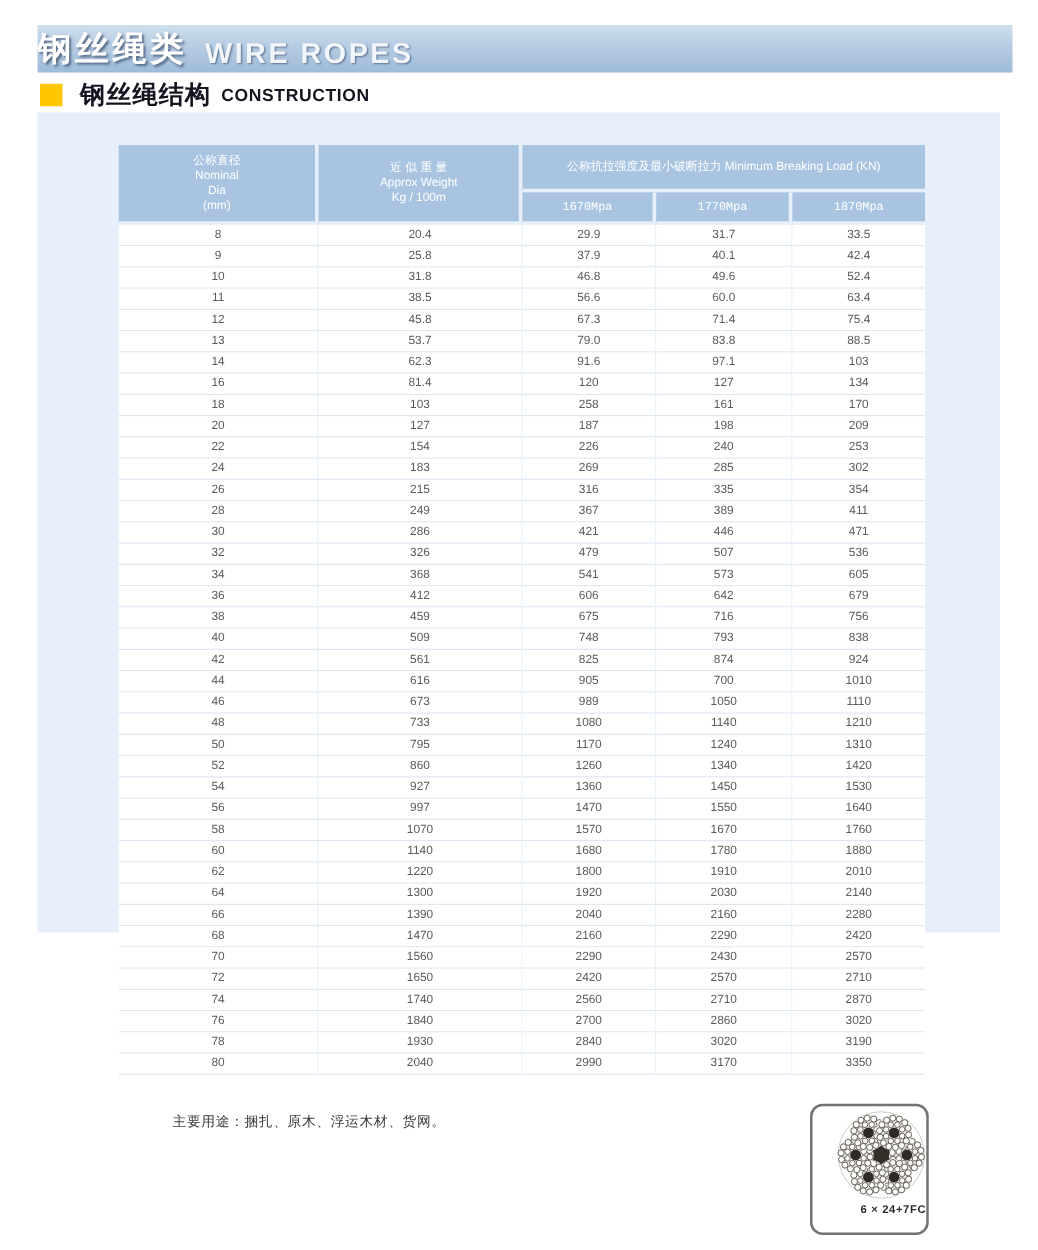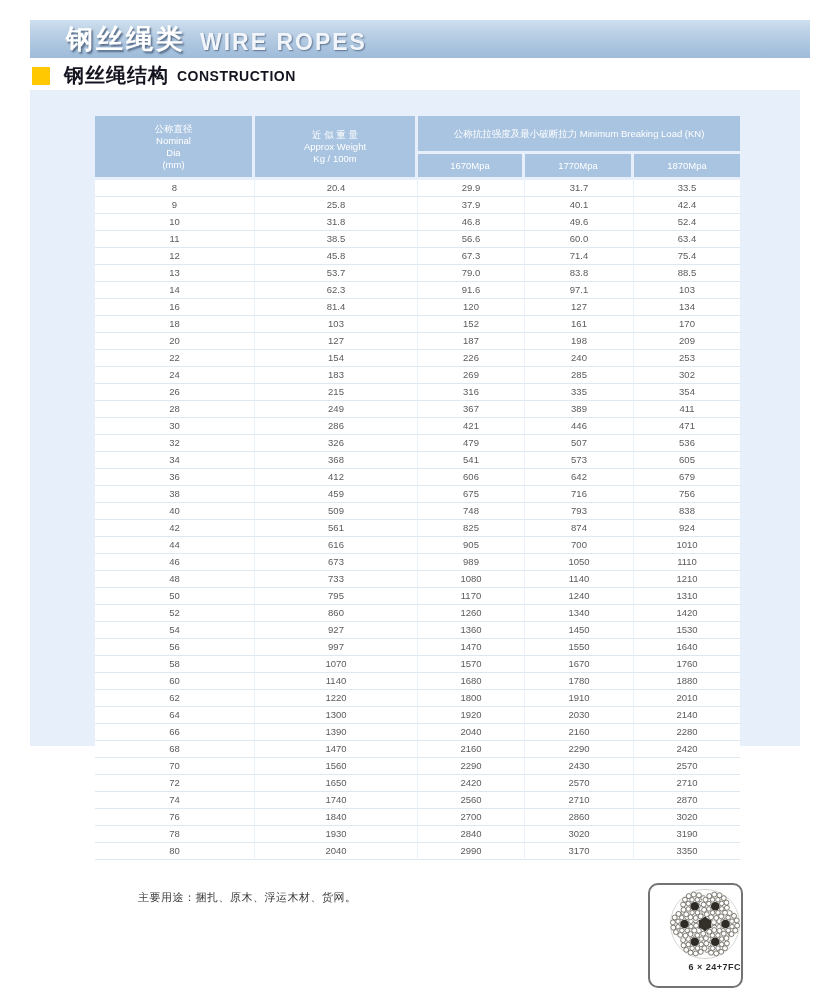--- a/index.html
+++ b/index.html
@@ -3,21 +3,21 @@
 <meta charset="utf-8">
 <style>
   * { margin: 0; padding: 0; box-sizing: border-box; }
   html, body { width: 830px; height: 1000px; background: #ffffff; overflow: hidden;
     font-family: "Liberation Sans", "DejaVu Sans", sans-serif; }
   .stage { position: relative; width: 830px; height: 1000px; }
 
   
   .title-band { position: absolute; left: 30px; top: 20px; width: 780px; height: 38px;
     background: linear-gradient(to bottom, #cedfee 0%, #b6cce3 45%, #9dbbd9 100%);
-    display: flex; align-items: center; padding-left: 36px; }
+    display: flex; align-items: center; }
   .title-zh { font-size: 27px; font-weight: bold; color: #ffffff; letter-spacing: 3px;
     text-shadow: 1.5px 1.5px 2px rgba(70,90,120,0.85); }
   .title-en { font-size: 23px; font-weight: bold; color: #f2f6fb; margin-left: 14px;
     letter-spacing: 2px; text-shadow: 1px 1px 1.5px rgba(70,90,120,0.75); margin-top: 6px; }
 
   
   .section-row { position: absolute; left: 32px; top: 62px; display: flex; align-items: center; }
   .bullet { width: 18px; height: 18px; background: #ffc800; margin-right: 14px; }
   .section-zh { font-size: 20px; font-weight: bold; color: #141420; letter-spacing: 1px; }
   .section-en { font-size: 14px; font-weight: bold; color: #141420; margin-left: 8px; letter-spacing: 0.5px; }
@@ -26,21 +26,21 @@
   .panel { position: absolute; left: 30px; top: 90px; width: 770px; height: 656px; background: #e7effa; }
 
   
   table.ropes { position: absolute; left: 65px; top: 26px; width: 645px;
     border-collapse: separate; border-spacing: 0; table-layout: fixed; }
   table.ropes th { background: #a9c4e0; color: #ffffff; font-weight: normal;
     font-size: 9.5px; line-height: 12px; text-align: center; vertical-align: middle;
     border-right: 3px solid #e7effa; border-bottom: 3px solid #e7effa; }
   table.ropes th.last { border-right: none; }
   table.ropes tr.h1 th { height: 38px; }
-  table.ropes tr.h2 th { height: 26px; }
+  table.ropes tr.h2 th { height: 26px; font-family: Liberation Mono, monospace; }
   table.ropes th.span2 { height: 64px; }
   table.ropes td { background: #ffffff; height: 17px; line-height: 16px;
     font-size: 9.5px; color: #5b5b5b; text-align: center;
     border-bottom: 1px solid #dde8f3; border-right: 1px solid #eaf1f8; }
   table.ropes td:last-child { border-right: none; }
   .hdr-line { display: block; }
 
   
   .note { position: absolute; left: 65px; top: 800px; font-size: 11px; color: #3c3c3c; letter-spacing: 0.5px; margin-left: 43px; }
 
@@ -152,21 +152,21 @@
           <tr>
             <td>16</td>
             <td>81.4</td>
             <td>120</td>
             <td>127</td>
             <td>134</td>
           </tr>
           <tr>
             <td>18</td>
             <td>103</td>
-            <td>152</td>
+            <td>258</td>
             <td>161</td>
             <td>170</td>
           </tr>
           <tr>
             <td>20</td>
             <td>127</td>
             <td>187</td>
             <td>198</td>
             <td>209</td>
           </tr>

